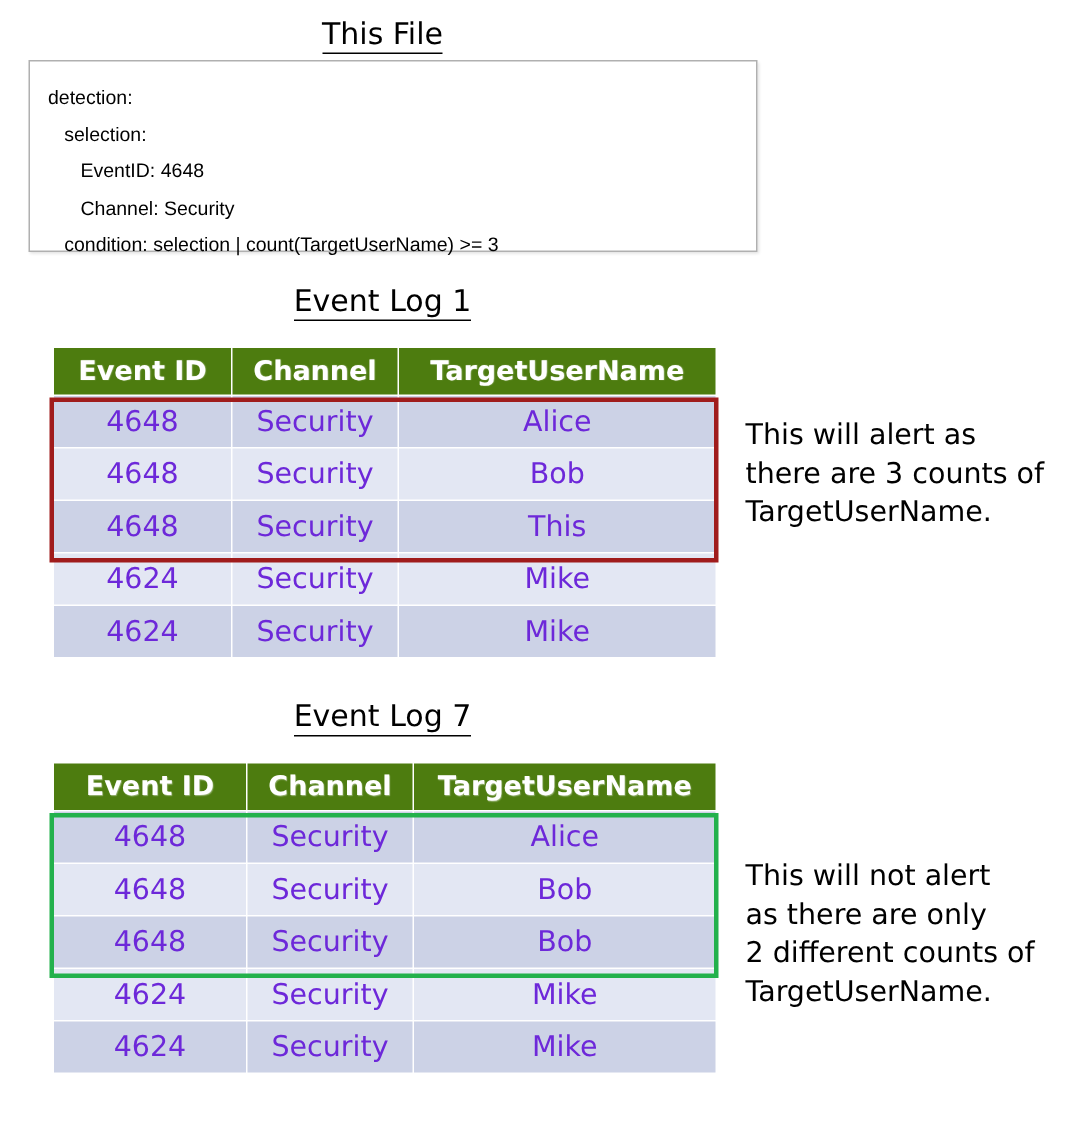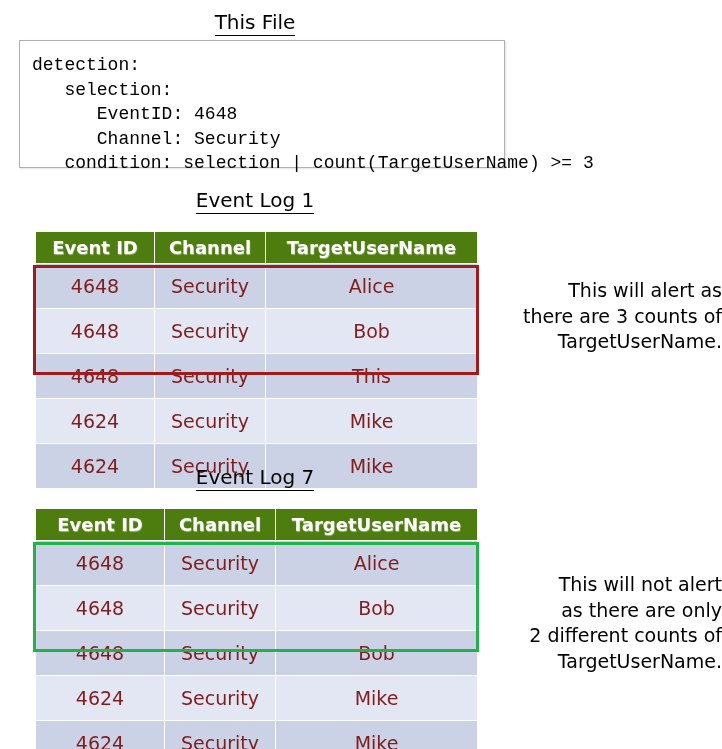--- a/index.html
+++ b/index.html
@@ -38,22 +38,22 @@
     width: 486px;
     height: 128px;
     border: 1px solid #b0b0b0;
     background: #ffffff;
     box-sizing: border-box;
     box-shadow: 1px 1px 2px rgba(0,0,0,0.12);
   }
   #rule-text {
     margin: 0;
     padding: 12px 0 0 12px;
-    font-family: Liberation Mono, monospace;
-    font-size: 18px;
+    font-family: Liberation Sans, sans-serif;
+    font-size: 13px;
     line-height: 24.5px;
     white-space: pre;
     color: #000;
   }
 
   
   .log-table {
     position: absolute;
     border-collapse: separate;
     border-spacing: 1px 1px;
@@ -65,24 +65,24 @@
     font-size: 18px;
     font-weight: bold;
     height: 31px;
     padding: 0;
     text-align: center;
     text-shadow: 0.5px 0.5px 0.8px rgba(255,255,255,0.45);
     border: 0;
   }
   .log-table td {
     font-size: 19px;
-    height: 44px;
+    height: 34px;
     padding: 0;
     text-align: center;
-    color: #7f1d1d;
+    color: #6d28d9;
     border: 0;
     font-weight: normal;
   }
   .log-table tbody tr:nth-child(odd) td  { background: #ccd2e6; }
   .log-table tbody tr:nth-child(even) td { background: #e3e7f3; }
 
   
   .highlight-box {
     position: absolute;
     box-sizing: border-box;
@@ -96,21 +96,20 @@
     border: 3.5px solid #23b14c;
   }
 
   
   .annotation {
     position: absolute;
     font-size: 19px;
     line-height: 25.5px;
     color: #000;
     white-space: pre-line;
-    text-align: right;
   }
 
   
   #title-rule      { left: 0;   top: 10px;  width: 510px; }
   #title-log1      { left: 0;   top: 188px; width: 510px; }
   #title-log2      { left: 0;   top: 465px; width: 510px; }
 
   #table-1         { left: 35px; top: 231px; width: 442px; }
   #table-2         { left: 35px; top: 508px; width: 442px; }
 

